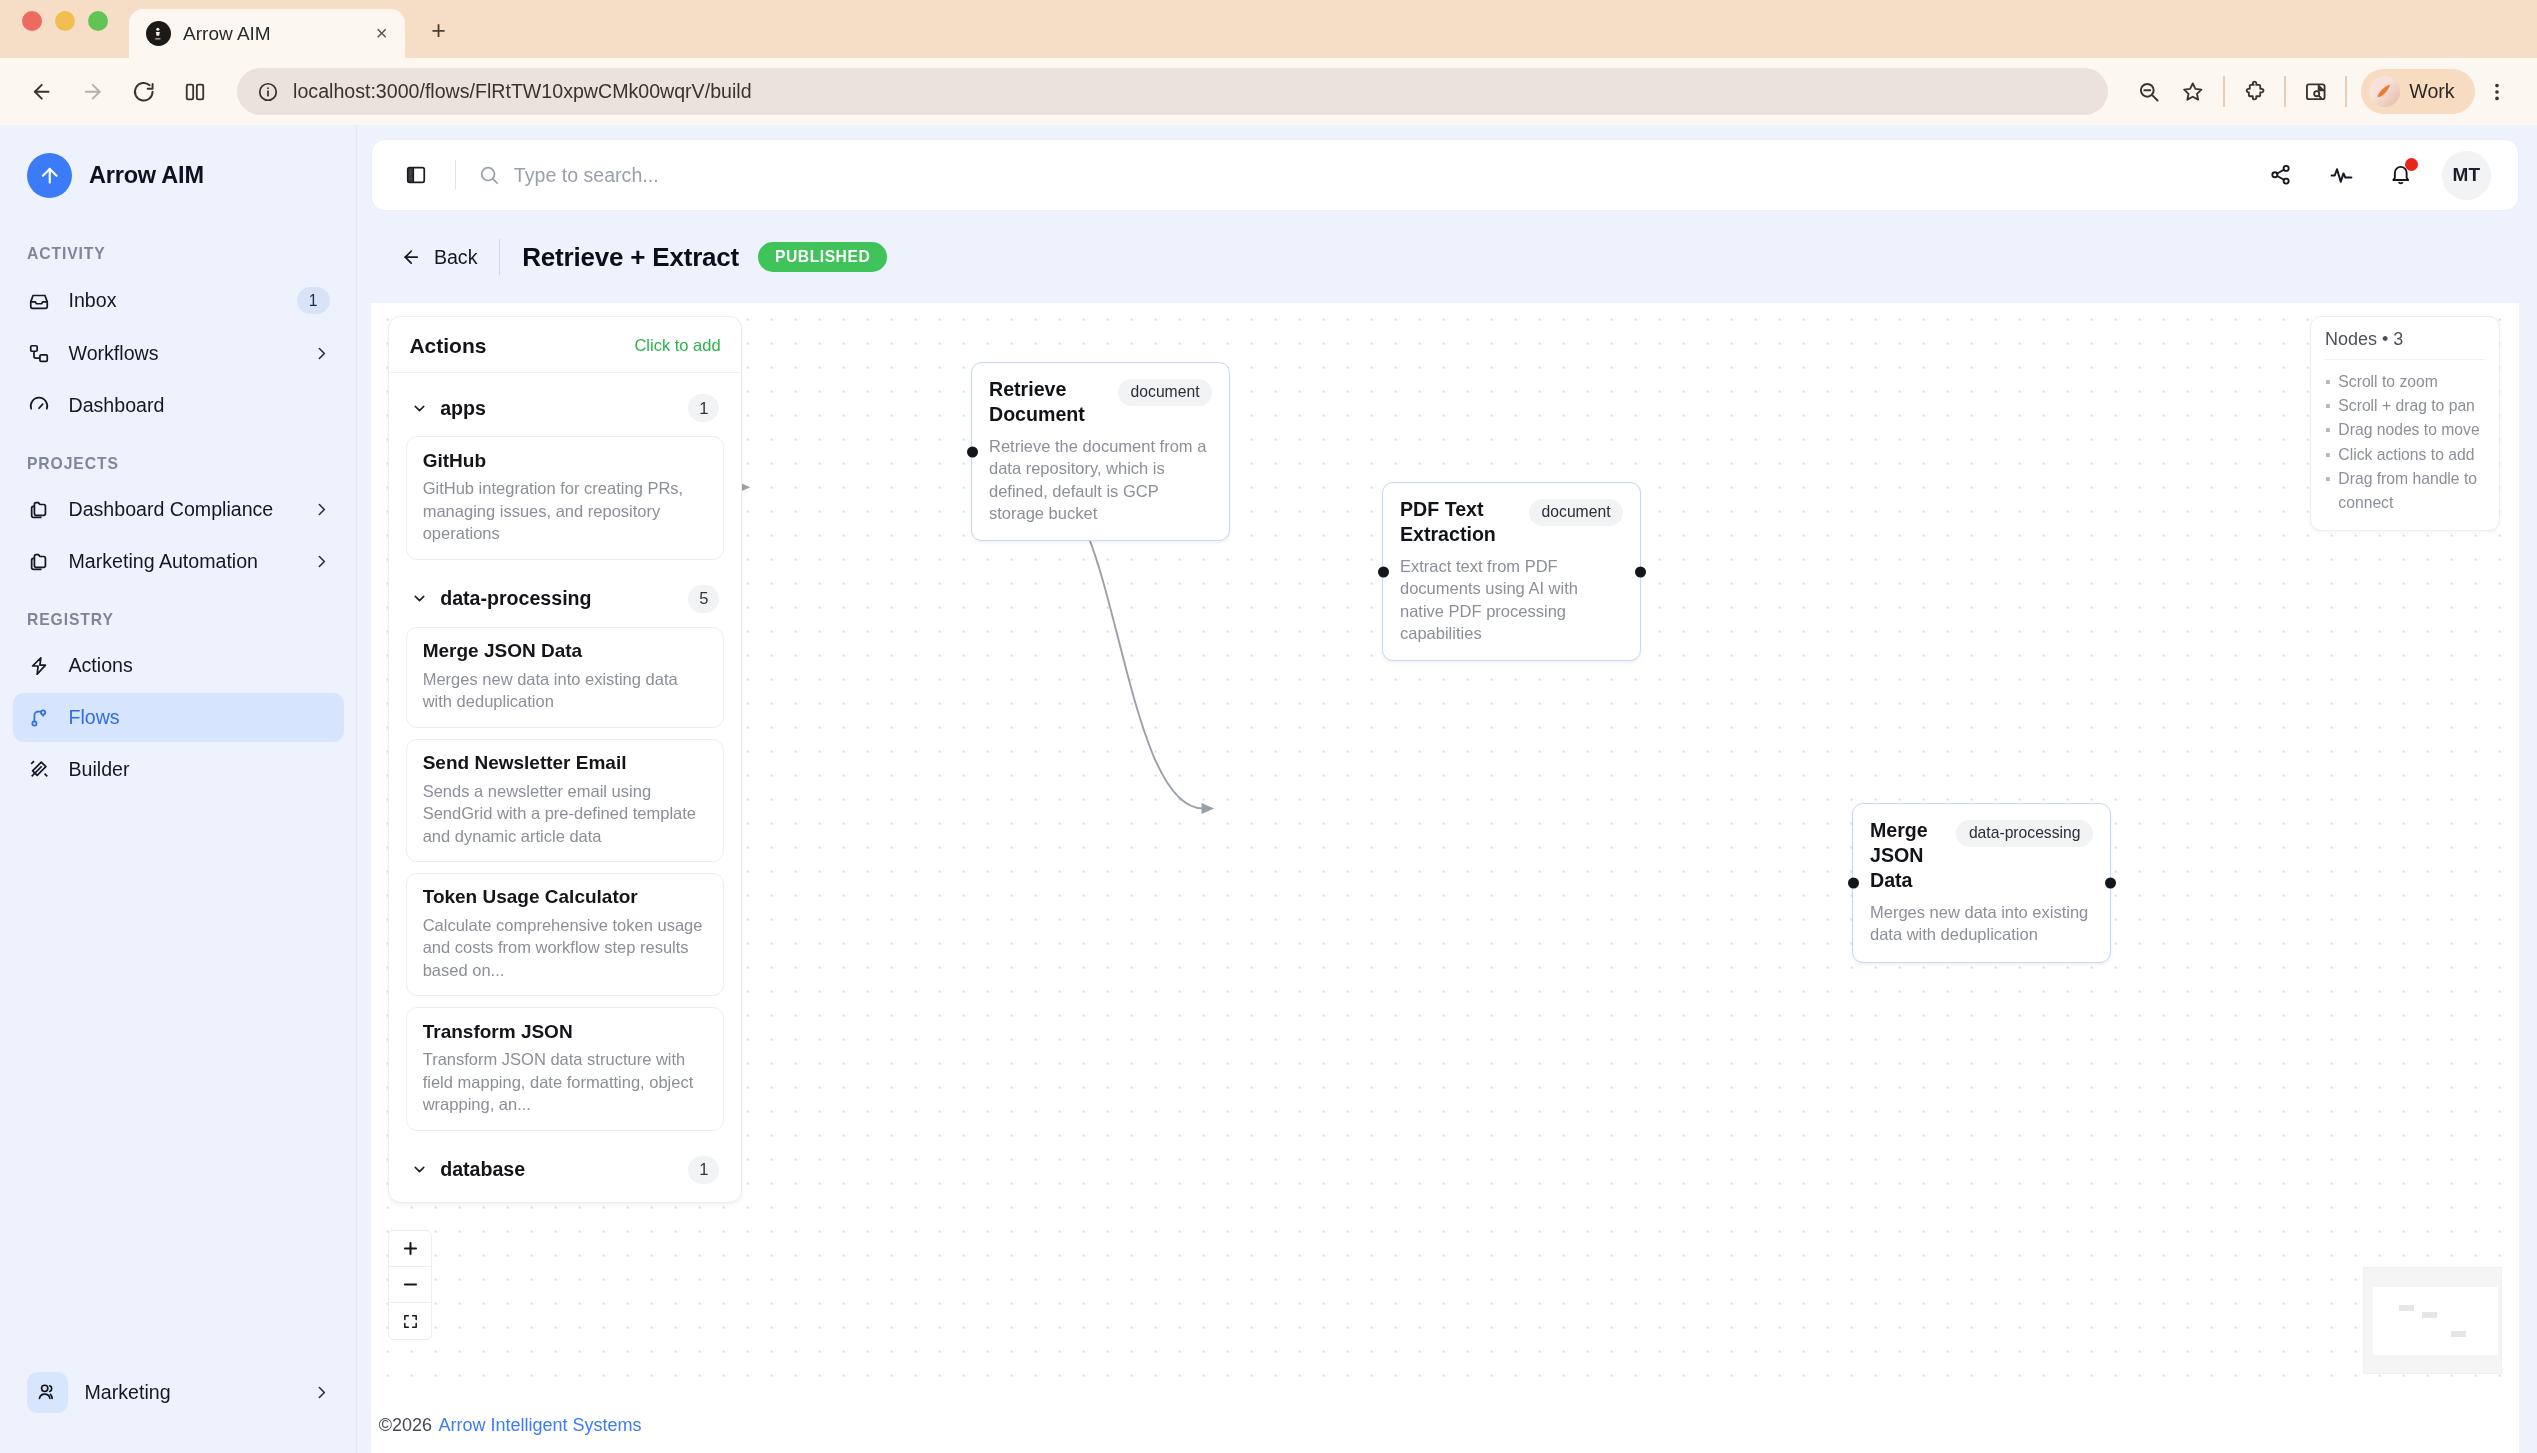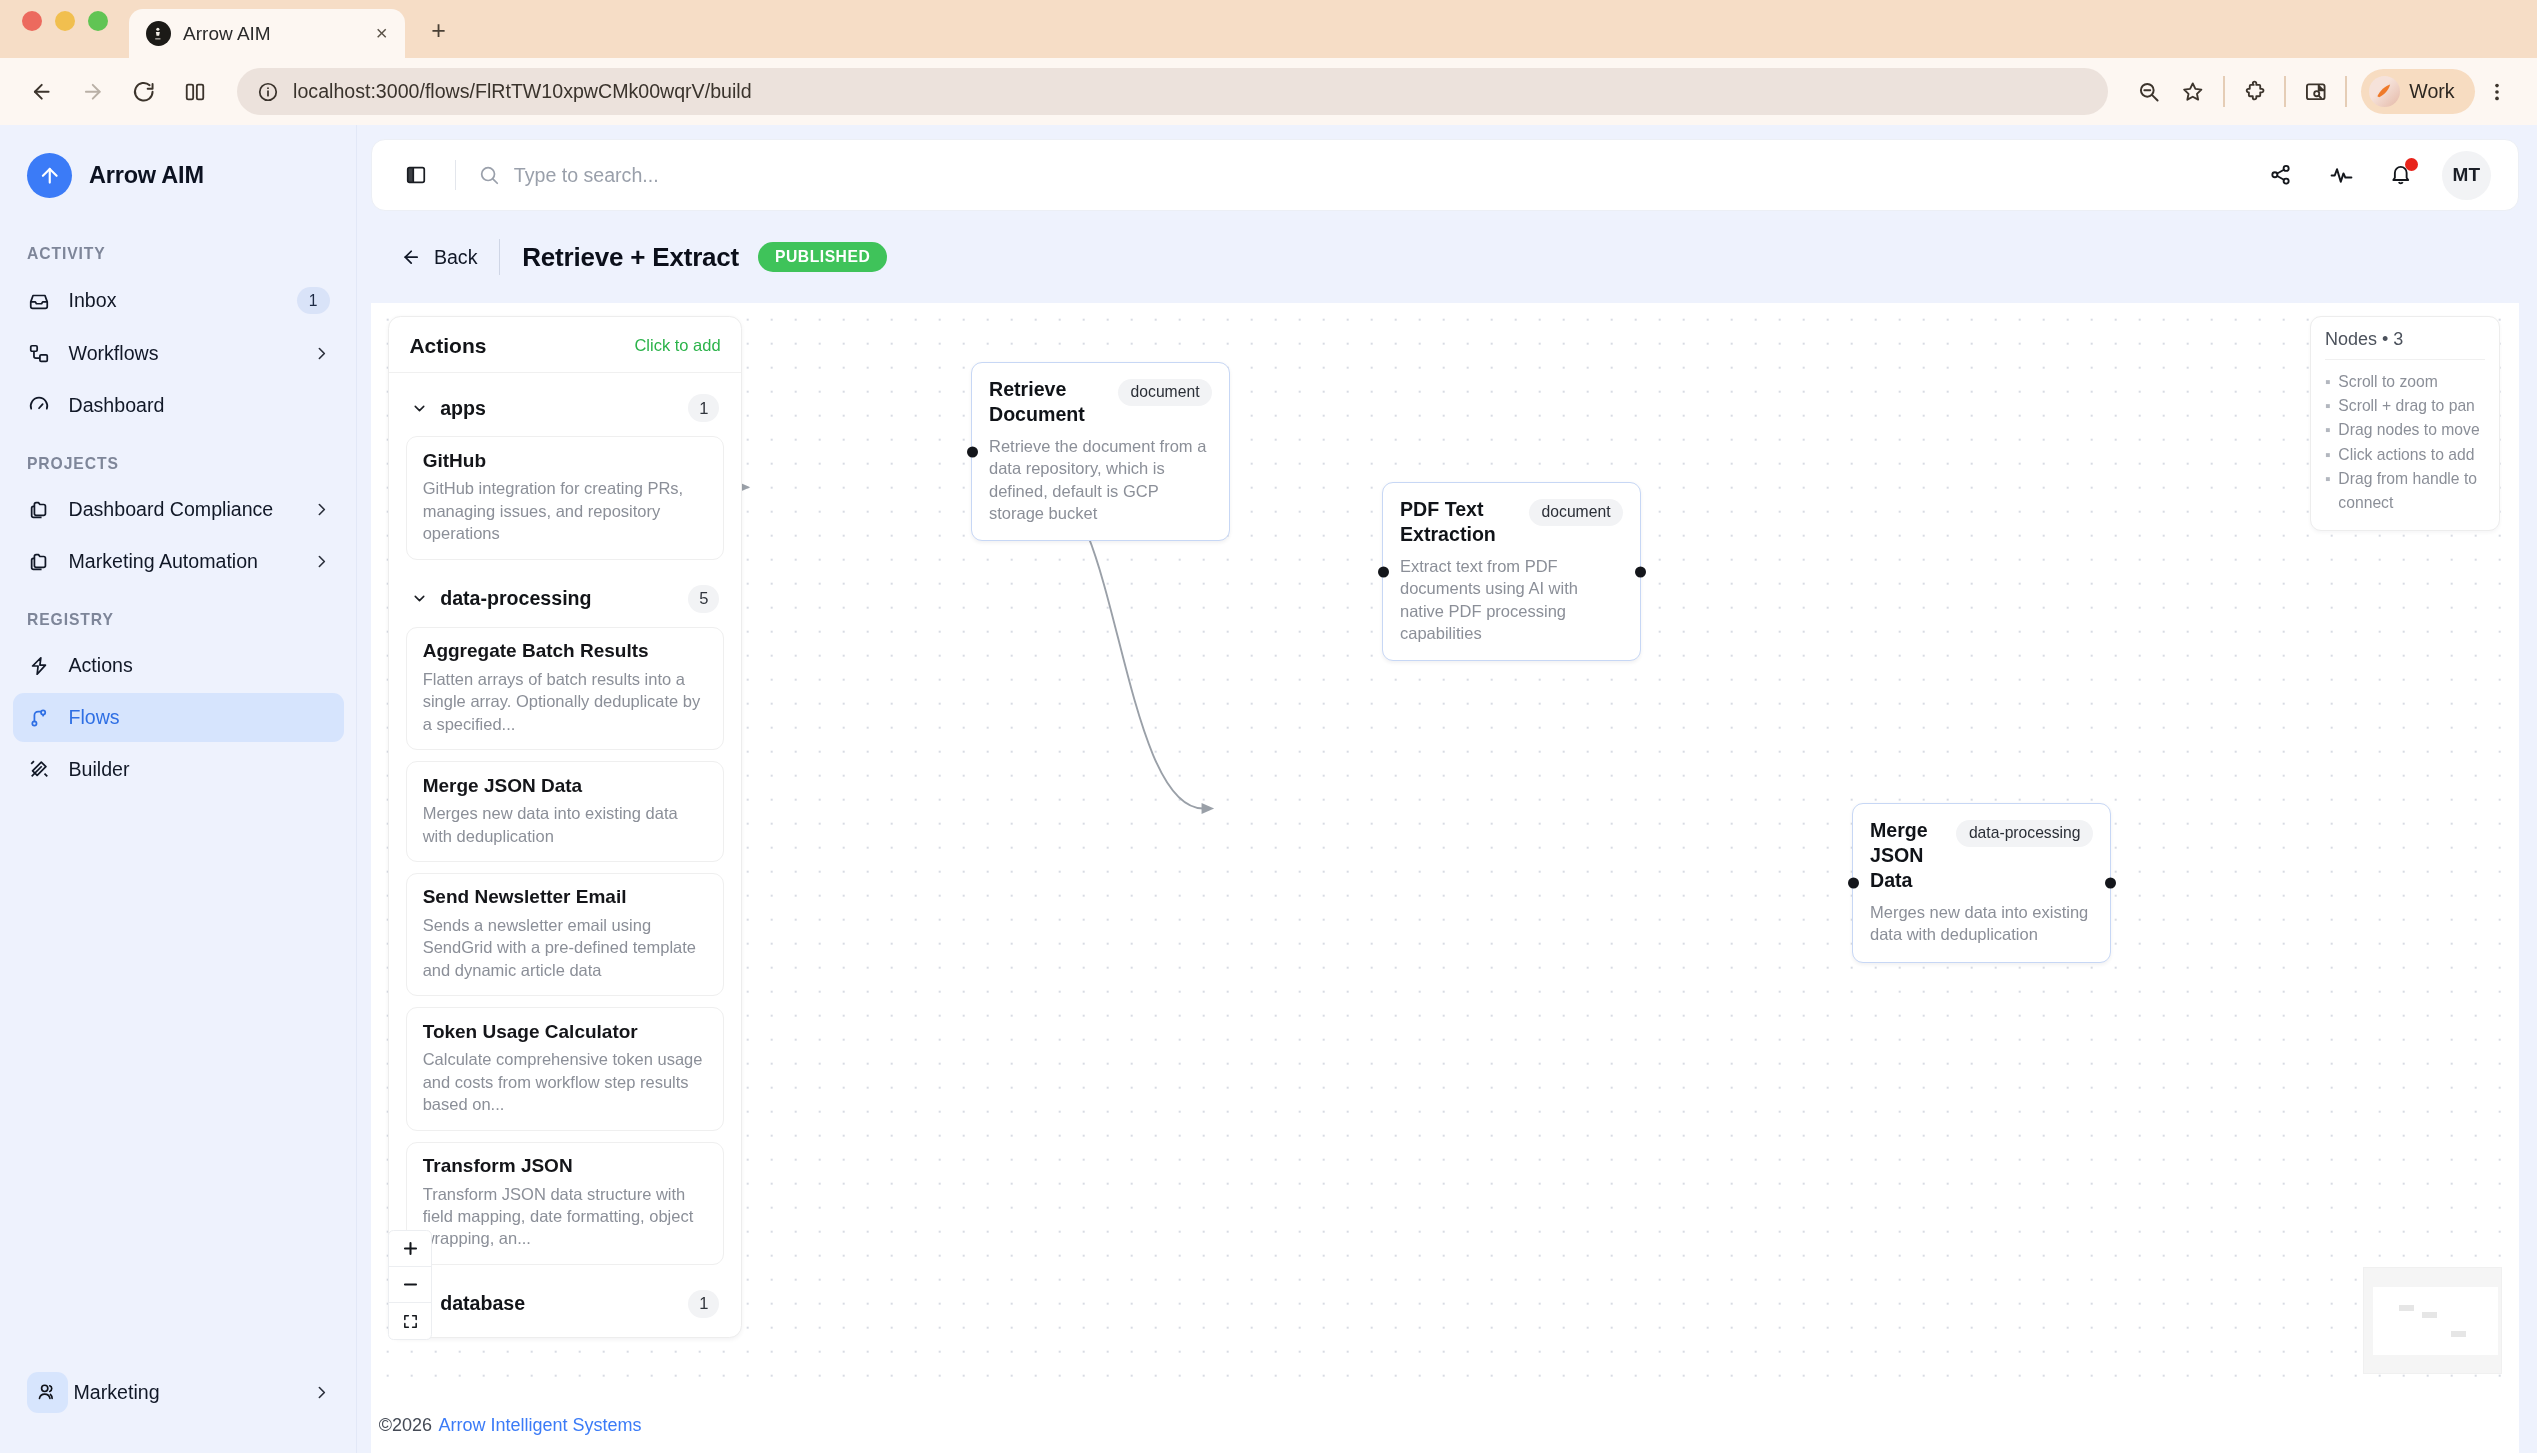--- a/index.html
+++ b/index.html
@@ -141,21 +141,21 @@
     background: #d9e3f8; color: #1d2a44;
     border-radius: 783px; min-width: 33px; height: 27px;
     display: flex; align-items: center; justify-content: center;
     font-size: 15.7px; padding: 0 9.4px;
   }
   .chev { color: #2a2f3a; display: flex; align-items: center; }
 
   .sidebar-spacer { flex: 1; }
   .sidebar-footer { padding: 15.7px 12.5px 31px 12.5px; }
   .footer-user {
-    display: flex; align-items: center; gap: 6px;
+    display: flex; align-items: center; gap: 17px;
     padding: 10.2px 14px; border-radius: 11px; cursor: pointer;
   }
   .footer-av {
     width: 41px; height: 41px; border-radius: 11px;
     background: #d7e5fd;
     display: flex; align-items: center; justify-content: center;
     flex: none;
   }
   .footer-name { flex: 1; font-size: 19.6px; color: #111827; }
 
@@ -677,24 +677,20 @@
               <div class="ap-group">
                 <span style="display:flex">
                   <svg width="17" height="17" viewBox="0 0 24 24" fill="none" stroke="#1b1e24" stroke-width="2.2" stroke-linecap="round" stroke-linejoin="round">
                       <path d="M6 9l6 6 6-6"></path>
                     </svg>
                 </span>
                 <span class="grp-name">data-processing</span>
                 <span class="grp-count">5</span>
               </div>
 
-              <div class="ap-card">
-                <div class="ap-card-title">Aggregate Batch Results</div>
-                <div class="ap-card-desc">Flatten arrays of batch results into a single array. Optionally deduplicate by a specified...</div>
-              </div>
               <div class="ap-card">
                 <div class="ap-card-title">Merge JSON Data</div>
                 <div class="ap-card-desc">Merges new data into existing data with deduplication</div>
               </div>
               <div class="ap-card">
                 <div class="ap-card-title">Send Newsletter Email</div>
                 <div class="ap-card-desc">Sends a newsletter email using SendGrid with a pre-defined template and dynamic article data</div>
               </div>
               <div class="ap-card">
                 <div class="ap-card-title">Token Usage Calculator</div>

